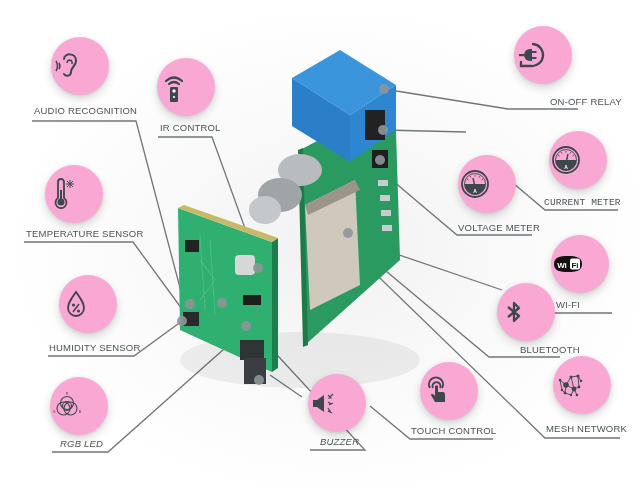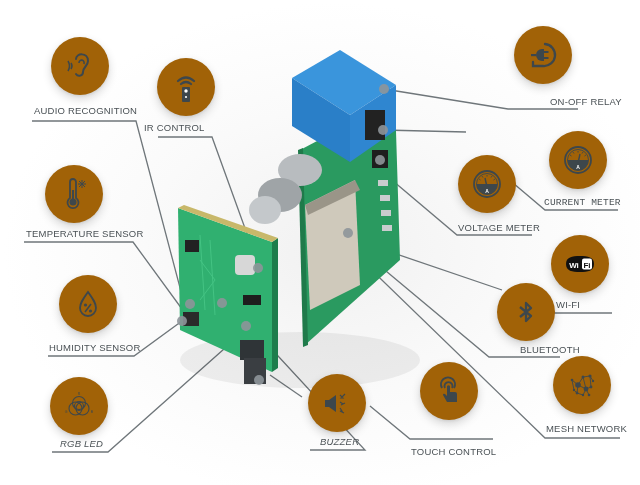--- a/index.html
+++ b/index.html
@@ -5,23 +5,23 @@
   html, body { margin:0; padding:0; }
   body {
     width:640px; height:485px; overflow:hidden; position:relative;
     background: radial-gradient(ellipse at 52% 52%, #f1f1f1 0%, #fafafa 40%, #ffffff 70%);
     font-family: "Liberation Sans", "DejaVu Sans", sans-serif;
   }
   #lines { position:absolute; left:0; top:0; width:640px; height:485px; }
   .device { position:absolute; left:0; top:0; width:640px; height:485px; }
   .feature-circle {
     position:absolute; width:58px; height:58px; border-radius:50%;
-    background:#a16207;
+    background:#f9a8d4;
     box-shadow: 0 4px 10px rgba(0,0,0,0.16), 0 1px 3px rgba(0,0,0,0.08);
-    display:flex; align-items:center; justify-content:center;
+    display:flex; align-items:center; 
   }
   .feature-circle svg { width:34px; height:34px; }
   .feature-label {
     position:absolute; font-size:9.5px; letter-spacing:0.2px;
     color:#4a5155; white-space:nowrap; text-transform:uppercase;
   }
 </style>
 </head>
 <body>
 
@@ -130,21 +130,21 @@
 
 <div class="feature-circle" style="left:157px;top:58px;">
   <svg viewBox="0 0 34 34">
     <path d="M9 11 Q17 4 25 11" stroke="#3d474c" stroke-width="2.2" fill="none" stroke-linecap="round"></path>
     <path d="M12 14 Q17 10 22 14" stroke="#3d474c" stroke-width="2.2" fill="none" stroke-linecap="round"></path>
     <rect x="13" y="17" width="8" height="15" rx="1" fill="#3d474c"></rect>
     <circle cx="17" cy="21" r="1.7" fill="#fff"></circle>
     <circle cx="17" cy="27" r="1.1" fill="#fff"></circle>
   </svg>
 </div>
-<div class="feature-label" style="left:144px;top:122px;">IR CONTROL</div>
+<div class="feature-label" style="left:160px;top:122px;">IR CONTROL</div>
 
 <div class="feature-circle" style="left:45px;top:165px;">
   <svg viewBox="0 0 34 34">
     <path d="M13 5 L13 21 A5.5 5.5 0 1 0 19 21 L19 5 A3 3 0 0 0 13 5 Z" stroke="#3d474c" stroke-width="1.8" fill="none"></path>
     <circle cx="16" cy="25" r="3.5" fill="#3d474c"></circle>
     <rect x="15" y="13" width="2" height="10" fill="#3d474c"></rect>
     <g stroke="#3d474c" stroke-width="1">
       <line x1="25" y1="3" x2="25" y2="11"></line>
         <line x1="21" y1="7" x2="29" y2="7"></line>
       <line x1="22" y1="4" x2="28" y2="10"></line>
@@ -190,21 +190,21 @@
 </div>
 <div class="feature-label" style="left:320px;top:436px;font-style:italic;">BUZZER</div>
 
 <div class="feature-circle" style="left:420px;top:362px;">
   <svg viewBox="0 0 34 34">
     <path d="M10 14 A7 7 0 1 1 22 14" stroke="#3d474c" stroke-width="2" fill="none"></path>
     <path d="M13 14 A4 4 0 1 1 20 14" stroke="#3d474c" stroke-width="1.8" fill="none"></path>
     <path d="M15 12 L15 22 L13 20 Q11 19 11 21 L15 28 L25 28 L25 20 Q25 18 23 18 L18 18 L18 12 Q16.5 10.5 15 12 Z" fill="#3d474c"></path>
   </svg>
 </div>
-<div class="feature-label" style="left:411px;top:446px;">TOUCH CONTROL</div>
+<div class="feature-label" style="left:411px;top:425px;">TOUCH CONTROL</div>
 
 <div class="feature-circle" style="left:553px;top:356px;">
   <svg viewBox="0 0 34 34">
     <g stroke="#3d474c" stroke-width="0.9">
       <line x1="7" y1="12" x2="13" y2="17"></line>
         <line x1="13" y1="17" x2="18" y2="9"></line>
       <line x1="18" y1="9" x2="25" y2="8"></line>
         <line x1="25" y1="8" x2="28" y2="13"></line>
       <line x1="13" y1="17" x2="21" y2="21"></line>
         <line x1="21" y1="21" x2="26" y2="19"></line>

